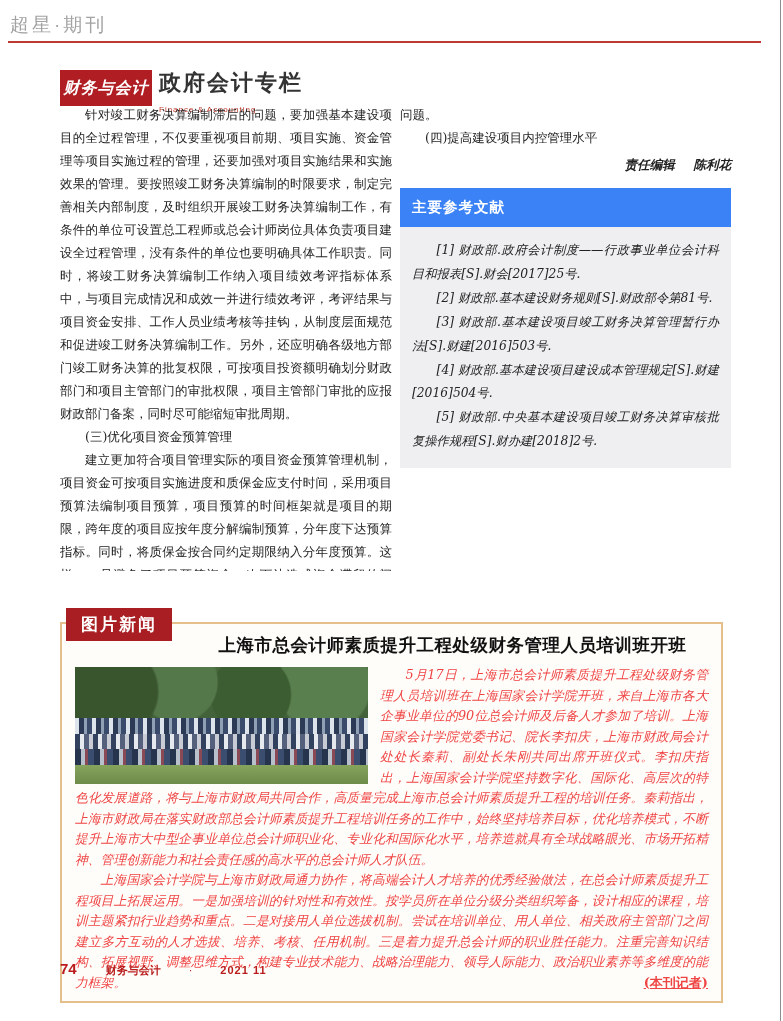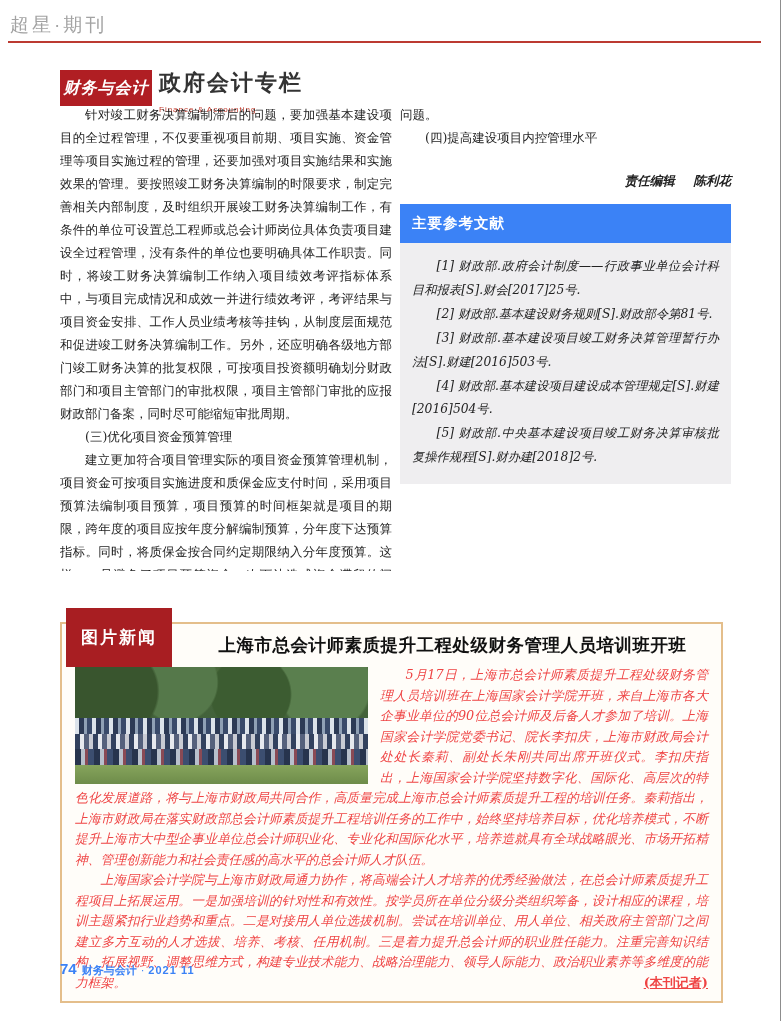--- a/index.html
+++ b/index.html
@@ -28,37 +28,37 @@
   .col{position:absolute;top:103px;width:332px;font-size:12.5px;line-height:1.84;
     text-align:justify;color:#1e1e1e;}
   .col-left{left:60px;height:468px;overflow:hidden;}
   .col-right{left:400px;width:331px;}
   .col p{margin:0;text-indent:2em;}
   .col p.no-indent{text-indent:0;}
   .end-mark-icon{display:inline-block;width:13px;height:9px;margin-left:4px;
     background:linear-gradient(90deg,#c0392b 0 40%,#fff 40% 60%,#c0392b 60% 100%);
     border-top:1.5px solid #c0392b;border-bottom:1.5px solid #c0392b;vertical-align:baseline;}
   .editor-line{text-align:right;font-style:italic;font-weight:bold;font-size:12.5px;
-    margin-top:20px;color:#222;}
+    margin-top:4px;color:#222;}
   .editor-line .gap{display:inline-block;width:1.5em;}
 
   
   .refs{margin-top:12px;background:#efeef0;}
   .refs-header{background:#3b82f6;color:#fff;font-family:"Liberation Sans",sans-serif;
     font-weight:bold;font-size:14.5px;padding:6px 12px;letter-spacing:1px;}
   .refs-body{padding:12px 12px 14px 12px;}
   .refs-body p{margin:0;font-style:italic;font-size:12.3px;line-height:1.95;
     text-indent:2em;text-align:justify;color:#222;}
 
   
   .photo-news{position:absolute;left:60px;top:622px;width:663px;min-height:318px;
     border:2px solid #e4be8b;background:#fffdf9;box-sizing:border-box;}
   .pn-badge{position:absolute;left:4px;top:-16px;background:#a81e22;color:#fff;
     font-family:"Liberation Sans",sans-serif;font-weight:bold;font-size:17px;
-    letter-spacing:2px;padding:18px 15px;}
+    letter-spacing:2px;padding:5px 15px;}
   .pn-title{margin:9px 10px 8px 132px;text-align:center;font-weight:bold;font-size:17.5px;
     color:#111;letter-spacing:0.5px;font-family:"DejaVu Serif","Liberation Serif",serif;}
   .pn-content{padding:0 13px 8px 13px;font-size:12.8px;line-height:20.5px;
     font-style:italic;text-align:justify;color:#ef4444;}
   .pn-content p{margin:0;text-indent:2em;}
   .byline{text-align:right;margin-top:-20.5px;font-style:normal;font-weight:bold;
     font-size:13px;text-decoration:underline;}
 
   
   .group-photo{float:left;width:293px;height:117px;margin:2px 12px 4px 0;position:relative;
@@ -75,21 +75,21 @@
     background:repeating-linear-gradient(90deg,#dce3ea 0 4px,#2c3a55 4px 9px,#8fa0b5 9px 12px,#394a6a 12px 17px);}
   .gp-row2{top:57%;height:13%;
     background:repeating-linear-gradient(90deg,#32415e 0 5px,#e6e9ee 5px 9px,#55617c 9px 14px,#c9ccd4 14px 18px);}
   .gp-row3{top:70%;height:14%;
     background:repeating-linear-gradient(90deg,#27344e 0 6px,#b8c0cc 6px 10px,#8a4a55 10px 13px,#3c4e70 13px 19px);}
   .gp-grass{position:absolute;left:0;right:0;bottom:0;height:16%;
     background:linear-gradient(#86a45c,#6e8c4a);}
 
   
   .footer{position:absolute;left:60px;top:960px;display:flex;align-items:baseline;
-    font-family:"Liberation Sans",sans-serif;color:#3b82f6;}
+    font-family:"Liberation Sans",sans-serif;color:#b91c1c;gap:24px;}
   .footer .page-num{font-weight:bold;font-size:15px;margin-right:5px;}
   .footer .jname{font-weight:bold;font-size:11px;}
   .footer .sep{font-size:11px;margin:0 4px;}
   .footer .issue{font-weight:bold;font-size:11px;letter-spacing:1px;}
 </style>
 </head>
 <body>
 
 <div class="site-label">超星·期刊</div>
 <div class="top-rule"></div>

